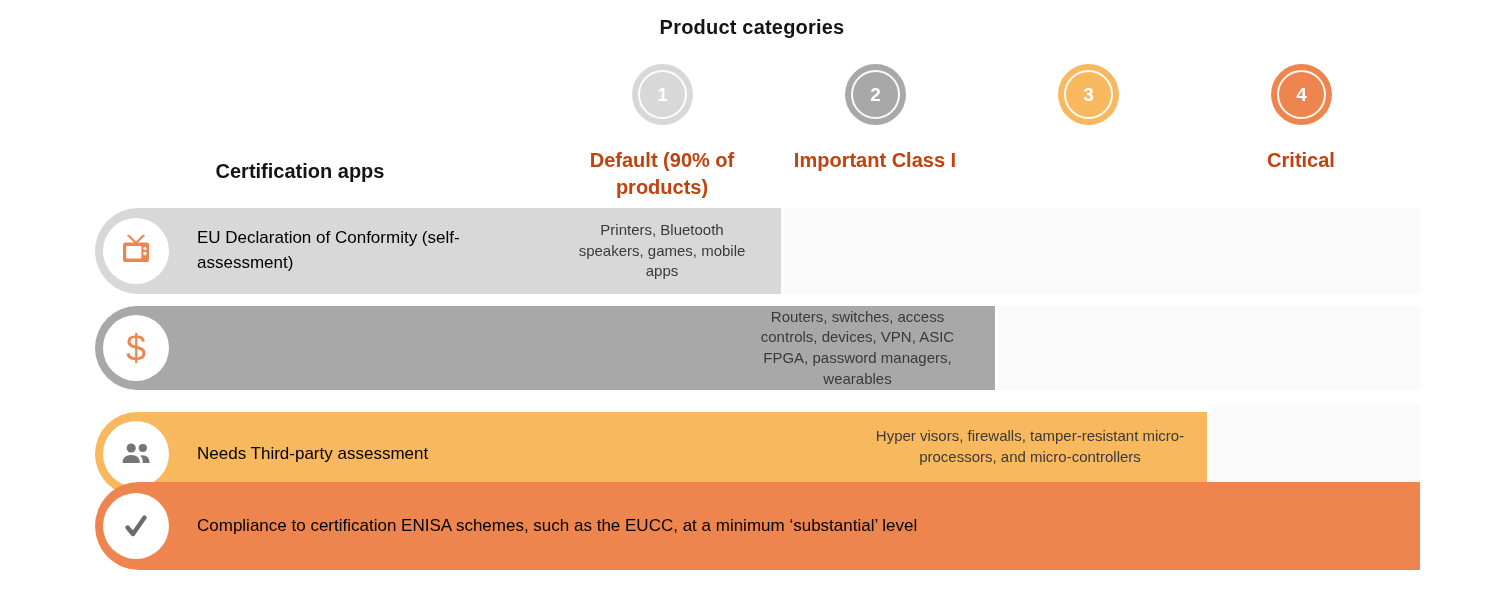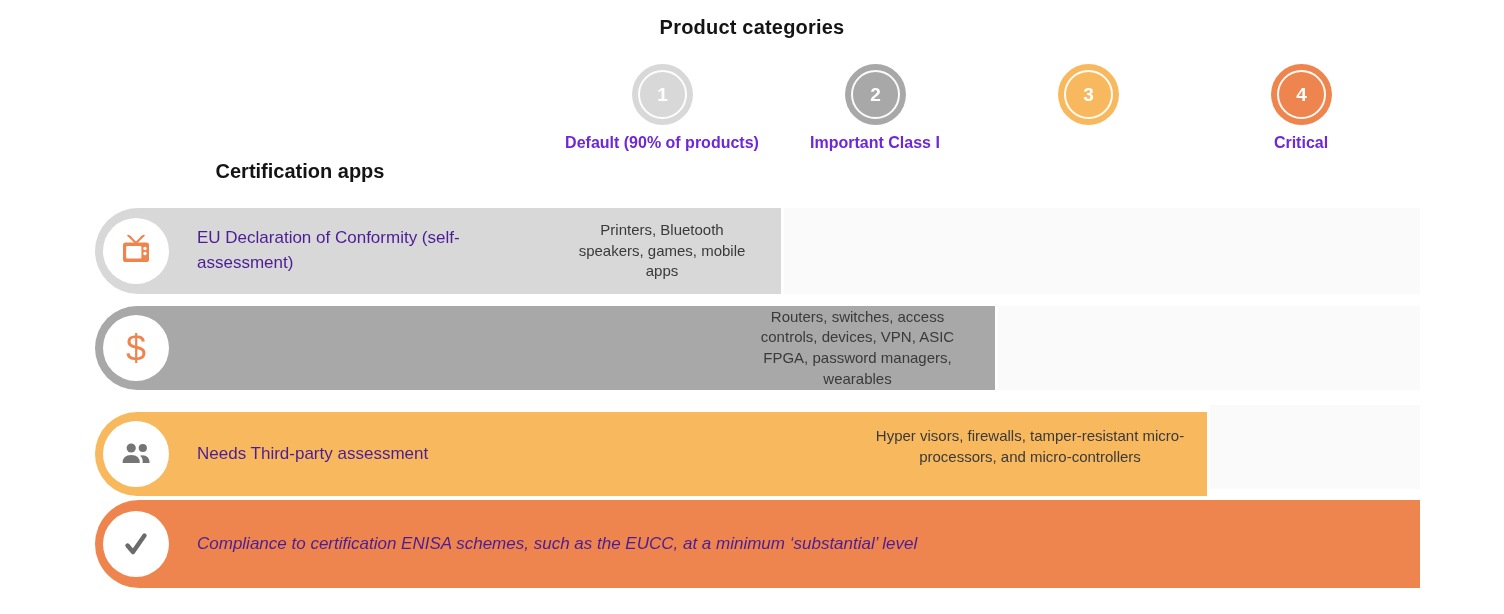--- a/index.html
+++ b/index.html
@@ -17,44 +17,44 @@
     display:flex;align-items:center;justify-content:center;
   }
   .num-circle .ring{
     width:45px;height:45px;border-radius:50%;border:2px solid rgba(255,255,255,.95);
     display:flex;align-items:center;justify-content:center;
     font-size:19px;font-weight:700;color:#ffffff;
   }
   .c1{left:632px;} .c2{left:845px;} .c3{left:1058px;} .c4{left:1271px;}
   
   .col-header{
-    position:absolute;top:132px;width:200px;text-align:center;
-    font-size:16px;font-weight:700;color:#6d28d9;line-height:1.35;
+    position:absolute;top:147px;width:200px;text-align:center;
+    font-size:20px;font-weight:700;color:#c2410c;line-height:1.35;
   }
   .h1{left:562px;} .h2{left:775px;} .h3{left:988px;} .h4{left:1201px;}
   .cert-header{
     position:absolute;top:160px;left:150px;width:300px;text-align:center;
     font-size:20px;font-weight:700;color:#141414;
   }
   
   .row{
     position:absolute;left:95px;border-radius:44px 0 0 44px;
     display:flex;align-items:center;
   }
   .r1{top:208px;height:86px;width:686px;}
   .r2{top:306px;height:84px;width:900px;}
   .r3{top:412px;height:84px;width:1112px;}
-  .r4{top:500px;height:88px;width:1325px;font-style:italic;}
+  .r4{top:482px;height:88px;width:1325px;}
   .icon-bubble{
     position:absolute;left:8px;top:50%;transform:translateY(-50%);
     width:66px;height:66px;border-radius:50%;background:#ffffff;
     display:flex;align-items:center;justify-content:center;
   }
   .row-label{
-    margin-left:102px;font-size:17px;color:#4c1d95;line-height:1.45;
+    margin-left:102px;font-size:17px;color:#000000;line-height:1.45;
   }
   .w260{width:270px;} .w520{width:520px;} .wauto{width:auto;padding-right:20px;}
   
   .track{position:absolute;background:#fafafa;}
   .t1{top:208px;height:86px;left:784px;width:636px;}
   .t2{top:306px;height:84px;left:998px;width:422px;}
   .t3{top:405px;height:84px;left:1210px;width:210px;}
   
   .cell{
     position:absolute;display:flex;flex-direction:column;justify-content:center;

